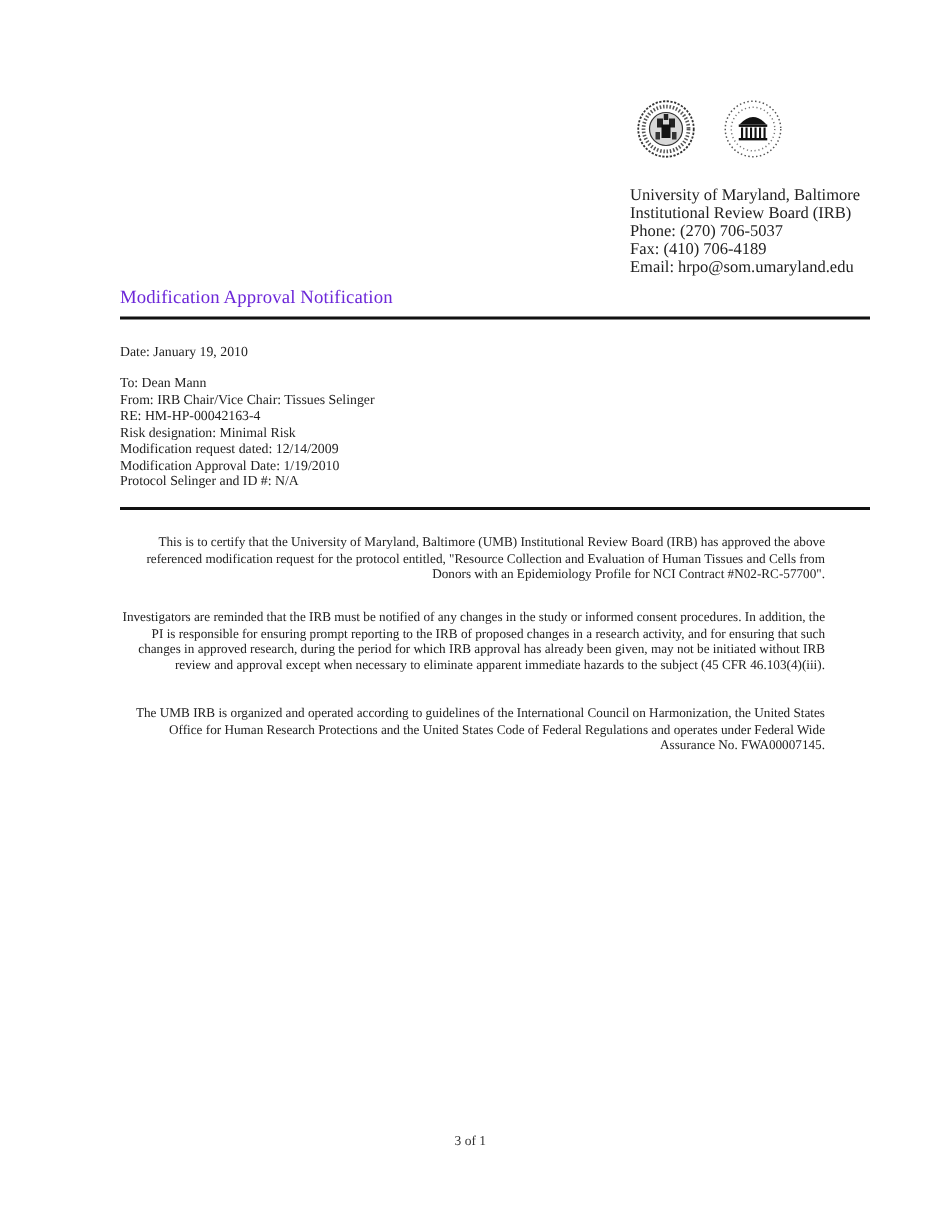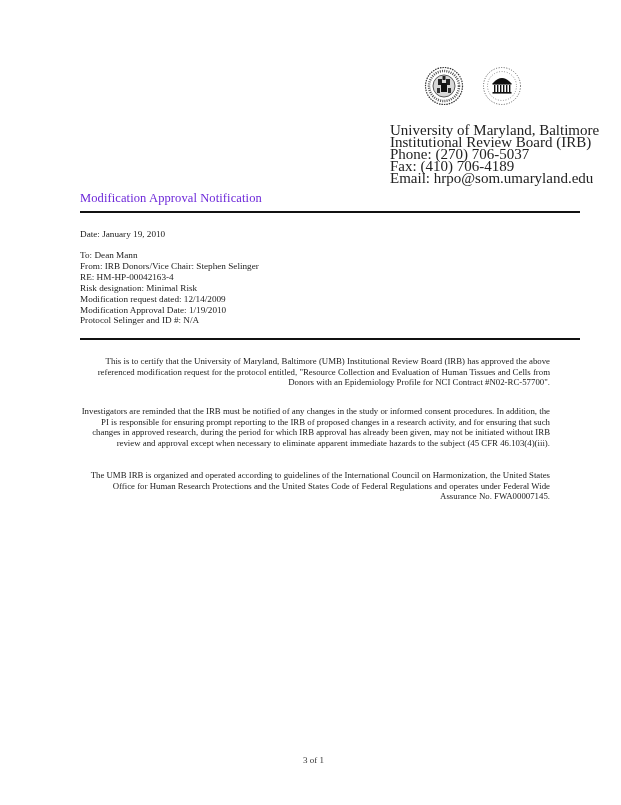--- a/index.html
+++ b/index.html
@@ -2,21 +2,21 @@
 <html><head>
 <meta charset="utf-8">
 <style>
   html, body { margin:0; padding:0; background:#ffffff; }
   body { width:621px; height:805px; position:relative; overflow:hidden;
          font-family:"Liberation Serif", "DejaVu Serif", serif; color:#1a1a1a; }
   .abs { position:absolute; }
   .seal { position:absolute; top:66px; width:40px; height:40px; }
   #seal-left { left:424px; }
   #seal-right { left:482px; }
-  .contact { left:390px; top:124px; font-size:15px; line-height:12px; color:#222; }
+  .contact { left:420px; top:124px; font-size:11px; line-height:12px; color:#222; }
   .contact div { white-space:nowrap; }
   .title { left:80px; top:191px; font-size:12.5px; color:#6d28d9; letter-spacing:0.1px; }
   .rule { position:absolute; left:80px; width:500px; background:#111; }
   #rule-top { top:211px; height:2px; }
   #rule-mid { top:338px; height:2px; }
   .date { left:80px; top:229px; font-size:9.2px; color:#222; }
   .meta { left:80px; top:250px; font-size:9.2px; line-height:10.9px; color:#222; }
   .meta div { white-space:nowrap; }
   .para { position:absolute; left:80px; width:470px; font-size:8.8px; line-height:10.6px; color:#222; text-align:right; }
   #para-1 { top:356px; }
@@ -62,21 +62,21 @@
   <div>Email:  hrpo@som.umaryland.edu</div>
 </div>
 
 <div class="abs title">Modification Approval Notification</div>
 <div id="rule-top" class="rule"></div>
 
 <div class="abs date">Date: January 19, 2010</div>
 
 <div class="abs meta">
   <div>To: Dean Mann</div>
-  <div>From: IRB Donors/Vice Chair: Stephen Selinger</div>
+  <div>From: IRB Chair/Vice Chair: Tissues Selinger</div>
   <div>RE: HM-HP-00042163-4</div>
   <div>Risk designation: Minimal Risk</div>
   <div>Modification request dated: 12/14/2009</div>
   <div>Modification Approval Date: 1/19/2010</div>
   <div>Protocol Selinger and ID #: N/A</div>
 </div>
 <div id="rule-mid" class="rule"></div>
 
 <div id="para-1" class="para">This is to certify that the University of Maryland, Baltimore (UMB) Institutional Review Board (IRB) has approved the above referenced modification request for the protocol entitled, "Resource Collection and Evaluation of Human Tissues and Cells from Donors with an Epidemiology Profile for NCI Contract #N02-RC-57700".</div>
 <div id="para-2" class="para">Investigators are reminded that the IRB must be notified of any changes in the study or informed consent procedures. In addition, the PI is responsible for ensuring prompt reporting to the IRB of proposed changes in a research activity, and for ensuring that such changes in approved research, during the period for which IRB approval has already been given, may not be initiated without IRB review and approval except when necessary to eliminate apparent immediate hazards to the subject (45 CFR 46.103(4)(iii).</div>

